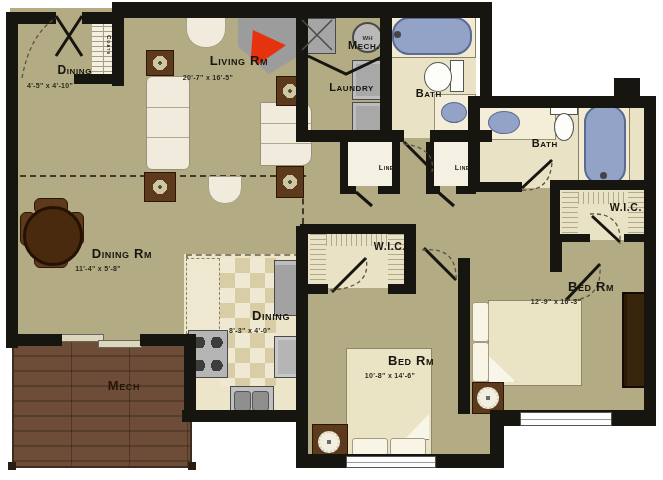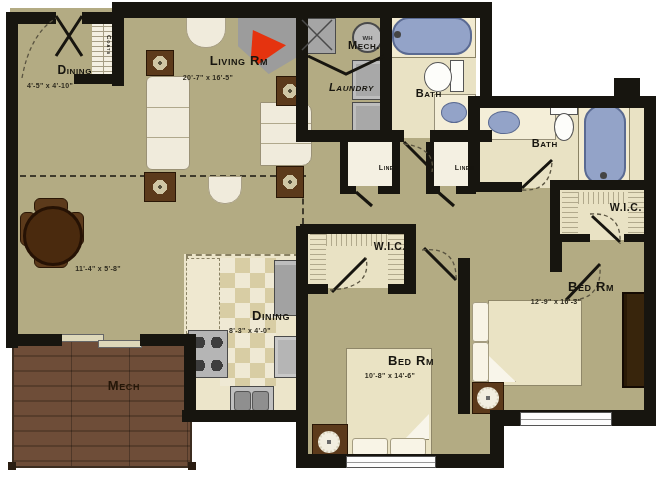--- a/index.html
+++ b/index.html
@@ -233,27 +233,28 @@
   </svg>
 
   <div class="lbl" style="left:8px;top:64px;width:84px;font-size:12px;">Dining</div>
   <div class="dims" style="left:8px;top:82px;width:84px;">4'-5" x 4'-10"</div>
 
   <div class="lbl" style="left:94px;top:22px;width:18px;height:46px;font-size:6px;writing-mode:vertical-rl;text-align:center;letter-spacing:1px;">Coats</div>
 
   <div class="lbl" style="left:148px;top:54px;width:120px;font-size:13px;">Living Rm</div>
   <div class="dims" style="left:148px;top:74px;width:120px;">20'-7" x 16'-5"</div>
 
+  <div class="lbl" style="left:44px;top:247px;width:108px;font-size:13px;">Dining Rm</div>
   <div class="dims" style="left:44px;top:265px;width:108px;">11'-4" x 5'-8"</div>
 
   <div class="lbl" style="left:210px;top:309px;width:80px;font-size:13px;">Dining</div>
   <div class="dims" style="left:210px;top:327px;width:80px;">8'-3" x 4'-0"</div>
 
   <div class="lbl" style="left:324px;top:40px;width:56px;font-size:11px;">Mech.</div>
-  <div class="lbl" style="left:294px;top:82px;width:80px;font-size:11px;font-style:italic;">Laundry</div>
+  <div class="lbl" style="left:294px;top:82px;width:80px;font-size:11px;">Laundry</div>
 
   <div class="lbl" style="left:390px;top:88px;width:52px;font-size:11px;">Bath</div>
   <div class="lbl" style="left:502px;top:138px;width:56px;font-size:11px;">Bath</div>
 
   <div class="lbl" style="left:346px;top:164px;width:52px;font-size:7px;">Linen</div>
   <div class="lbl" style="left:426px;top:164px;width:48px;font-size:7px;">Linen</div>
 
   <div class="lbl" style="left:322px;top:241px;width:84px;font-size:10.5px;">W.I.C.</div>
   <div class="lbl" style="left:574px;top:202px;width:68px;font-size:10.5px;">W.I.C.</div>
 

